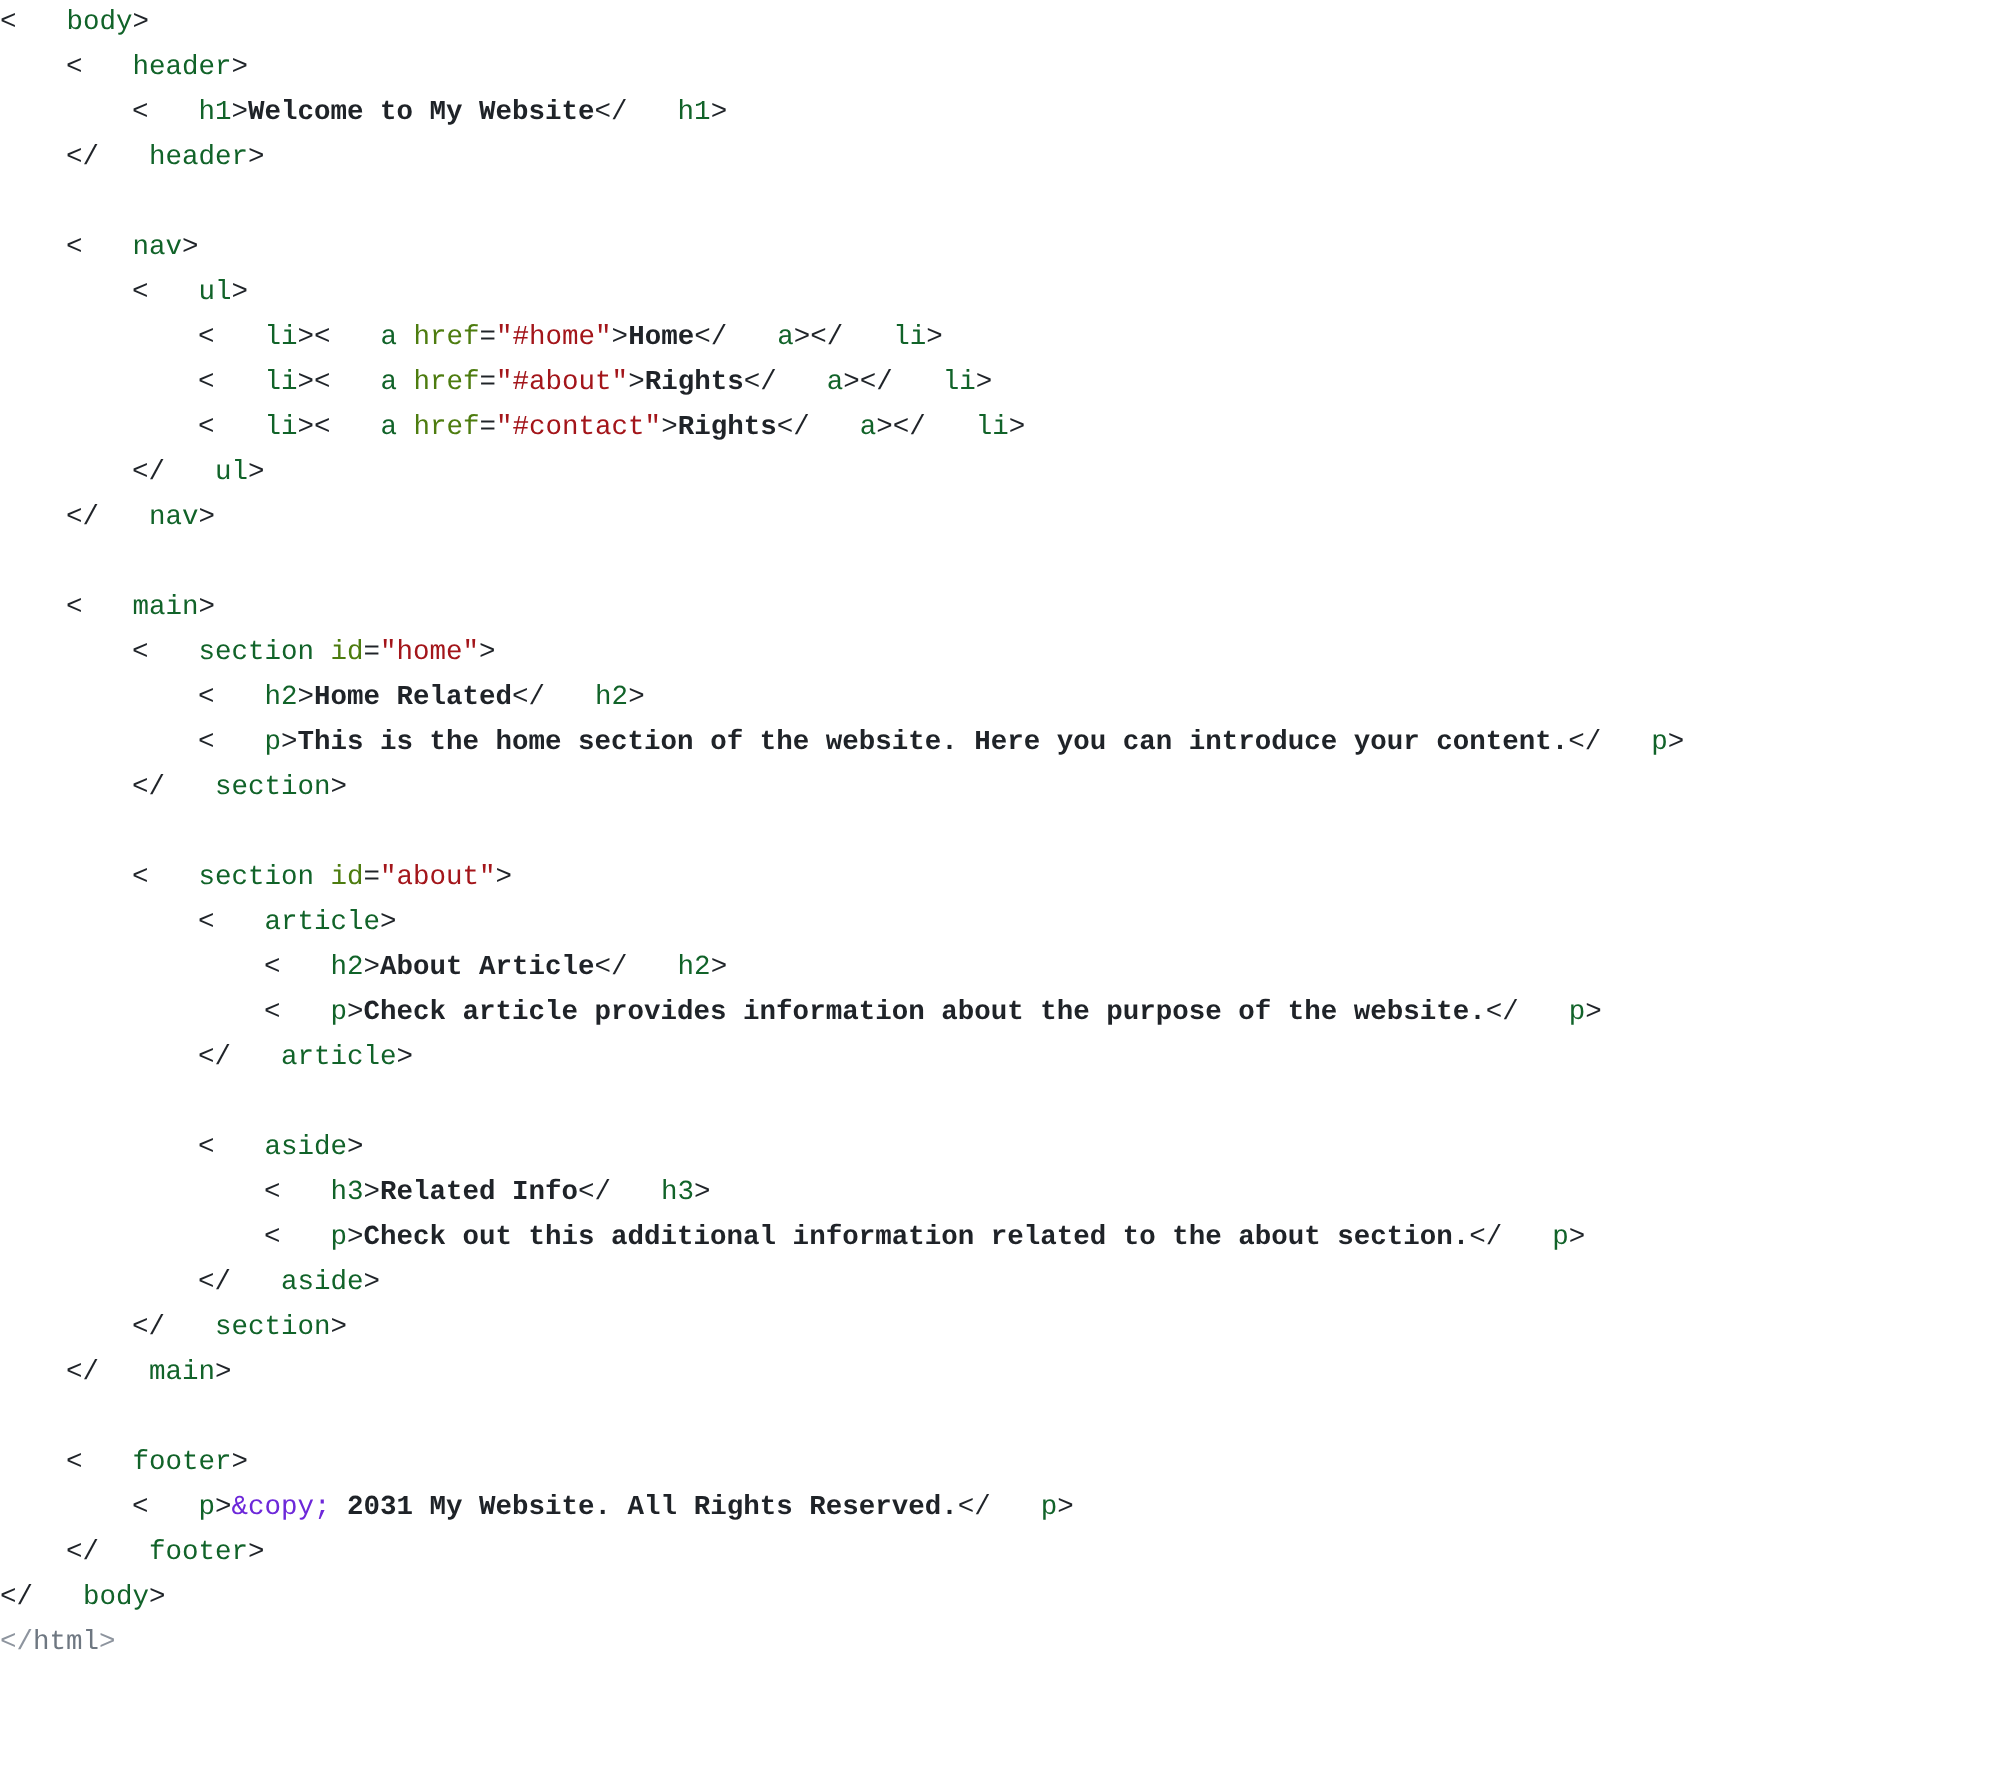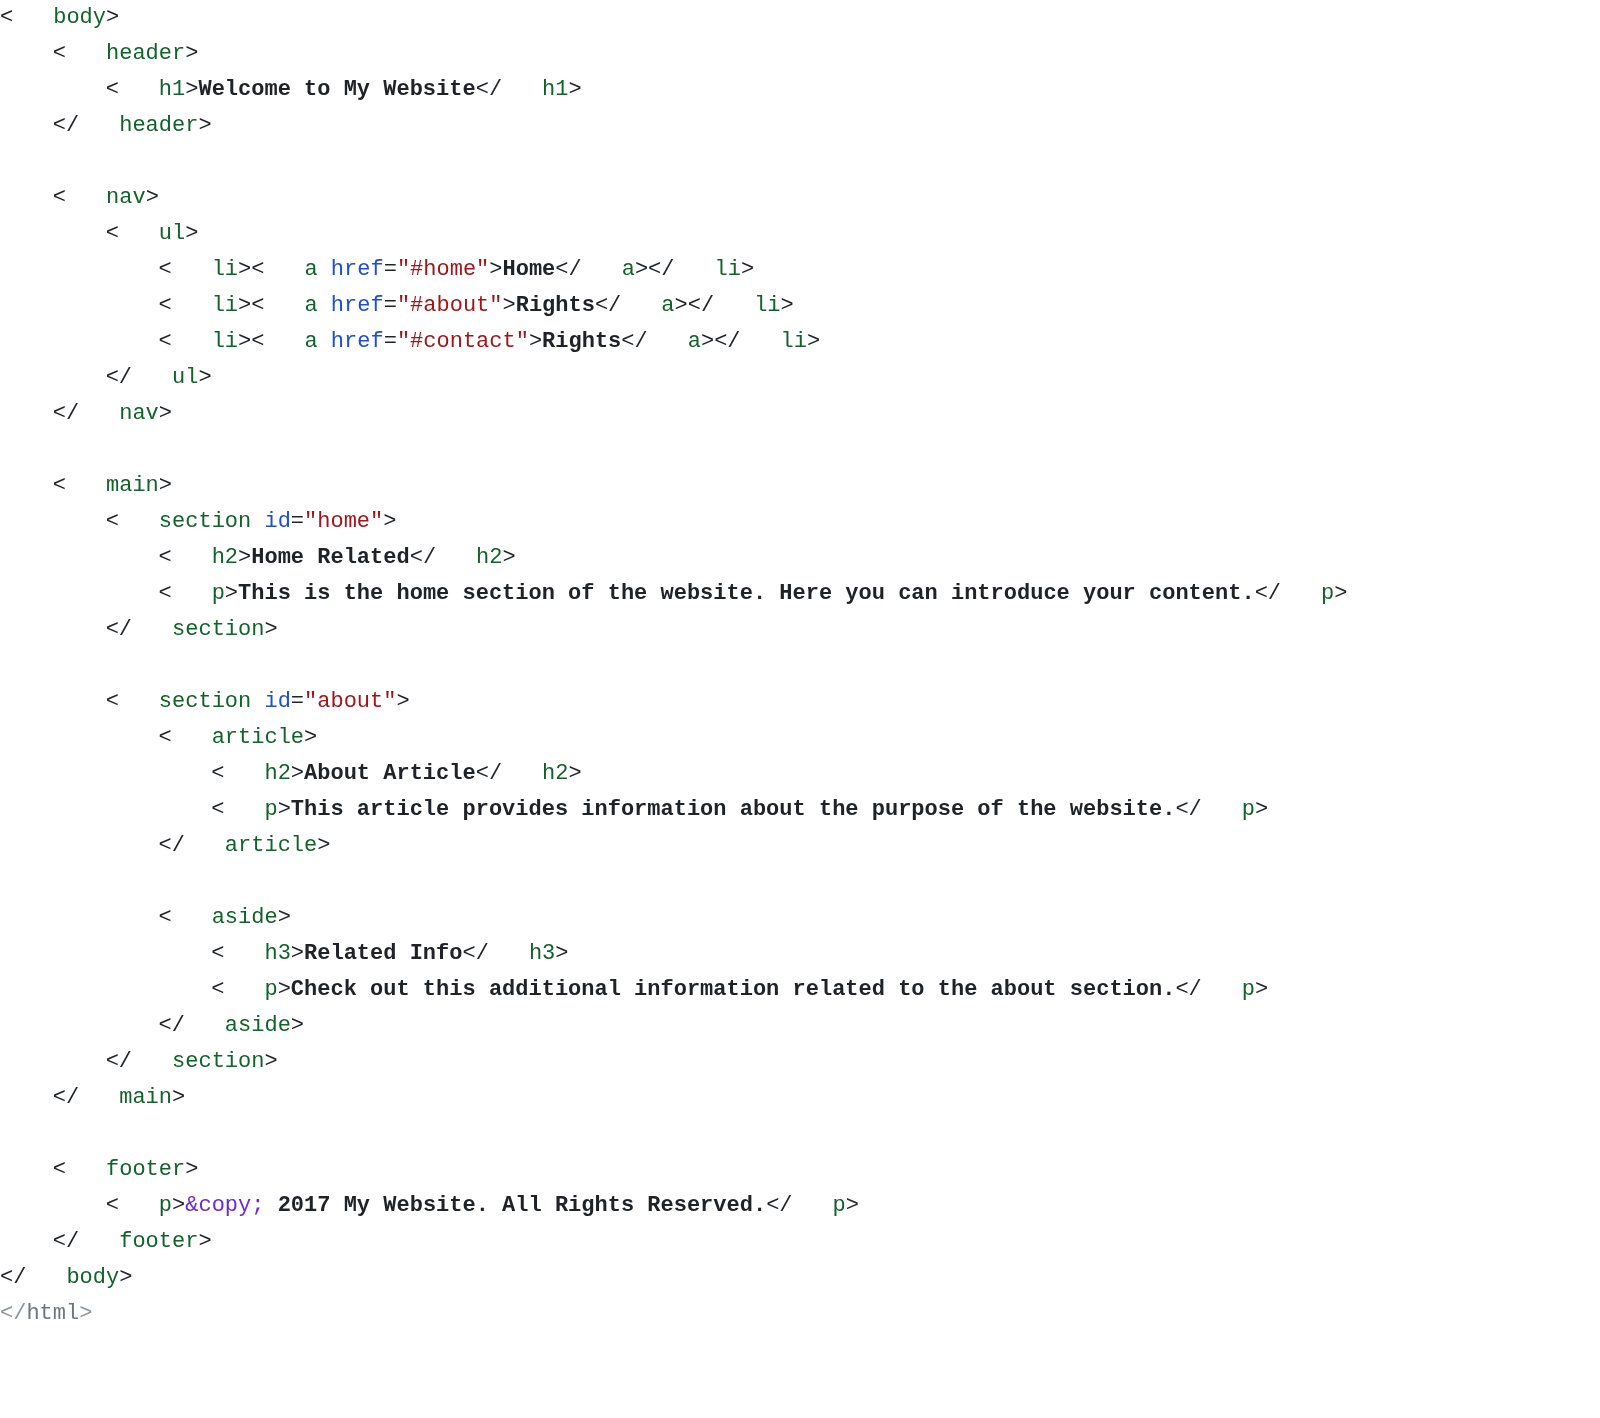--- a/index.html
+++ b/index.html
@@ -13,21 +13,21 @@
   }
   pre.code {
     margin: 0;
     padding: 0;
     white-space: pre;
     font-family: inherit;
   }
   .t   { color: #116329; margin-left: 40px; }    
   .tcl { color: #6e7781; text-align: right; }    
   .p   { color: #1f2328; }    
-  .a   { color: #1d4ed8; margin-top: 21px; }    
+  .a   { color: #4d7c0f; margin-top: 21px; }    
   .s   { color: #a3151a; }    
   .tx  { color: #1f2328; font-weight: bold; }    
   .e   { color: #6d28d9; }    
 </style>
 </head>
 <body>
 
 <pre class="code"><span class="p">&lt;</span><span class="t">body</span><span class="p">&gt;</span>
     <span class="p">&lt;</span><span class="t">header</span><span class="p">&gt;</span>
         <span class="p">&lt;</span><span class="t">h1</span><span class="p">&gt;</span><span class="tx">Welcome to My Website</span><span class="p">&lt;/</span><span class="t">h1</span><span class="p">&gt;</span>
@@ -43,27 +43,27 @@
 
     <span class="p">&lt;</span><span class="t">main</span><span class="p">&gt;</span>
         <span class="p">&lt;</span><span class="t">section</span> <span class="a">id</span><span class="p">=</span><span class="s">"home"</span><span class="p">&gt;</span>
             <span class="p">&lt;</span><span class="t">h2</span><span class="p">&gt;</span><span class="tx">Home Related</span><span class="p">&lt;/</span><span class="t">h2</span><span class="p">&gt;</span>
             <span class="p">&lt;</span><span class="t">p</span><span class="p">&gt;</span><span class="tx">This is the home section of the website. Here you can introduce your content.</span><span class="p">&lt;/</span><span class="t">p</span><span class="p">&gt;</span>
         <span class="p">&lt;/</span><span class="t">section</span><span class="p">&gt;</span>
 
         <span class="p">&lt;</span><span class="t">section</span> <span class="a">id</span><span class="p">=</span><span class="s">"about"</span><span class="p">&gt;</span>
             <span class="p">&lt;</span><span class="t">article</span><span class="p">&gt;</span>
                 <span class="p">&lt;</span><span class="t">h2</span><span class="p">&gt;</span><span class="tx">About Article</span><span class="p">&lt;/</span><span class="t">h2</span><span class="p">&gt;</span>
-                <span class="p">&lt;</span><span class="t">p</span><span class="p">&gt;</span><span class="tx">This article provides information about the purpose of the website.</span><span class="p">&lt;/</span><span class="t">p</span><span class="p">&gt;</span>
+                <span class="p">&lt;</span><span class="t">p</span><span class="p">&gt;</span><span class="tx">Check article provides information about the purpose of the website.</span><span class="p">&lt;/</span><span class="t">p</span><span class="p">&gt;</span>
             <span class="p">&lt;/</span><span class="t">article</span><span class="p">&gt;</span>
 
             <span class="p">&lt;</span><span class="t">aside</span><span class="p">&gt;</span>
                 <span class="p">&lt;</span><span class="t">h3</span><span class="p">&gt;</span><span class="tx">Related Info</span><span class="p">&lt;/</span><span class="t">h3</span><span class="p">&gt;</span>
                 <span class="p">&lt;</span><span class="t">p</span><span class="p">&gt;</span><span class="tx">Check out this additional information related to the about section.</span><span class="p">&lt;/</span><span class="t">p</span><span class="p">&gt;</span>
             <span class="p">&lt;/</span><span class="t">aside</span><span class="p">&gt;</span>
         <span class="p">&lt;/</span><span class="t">section</span><span class="p">&gt;</span>
     <span class="p">&lt;/</span><span class="t">main</span><span class="p">&gt;</span>
 
     <span class="p">&lt;</span><span class="t">footer</span><span class="p">&gt;</span>
-        <span class="p">&lt;</span><span class="t">p</span><span class="p">&gt;</span><span class="e">&amp;copy;</span><span class="tx"> 2017 My Website. All Rights Reserved.</span><span class="p">&lt;/</span><span class="t">p</span><span class="p">&gt;</span>
+        <span class="p">&lt;</span><span class="t">p</span><span class="p">&gt;</span><span class="e">&amp;copy;</span><span class="tx"> 2031 My Website. All Rights Reserved.</span><span class="p">&lt;/</span><span class="t">p</span><span class="p">&gt;</span>
     <span class="p">&lt;/</span><span class="t">footer</span><span class="p">&gt;</span>
 <span class="p">&lt;/</span><span class="t">body</span><span class="p">&gt;</span>
 <span class="p" style="color:#8d949e;">&lt;/</span><span class="tcl">html</span><span class="p" style="color:#8d949e;">&gt;</span></pre>
 
 </body></html>

